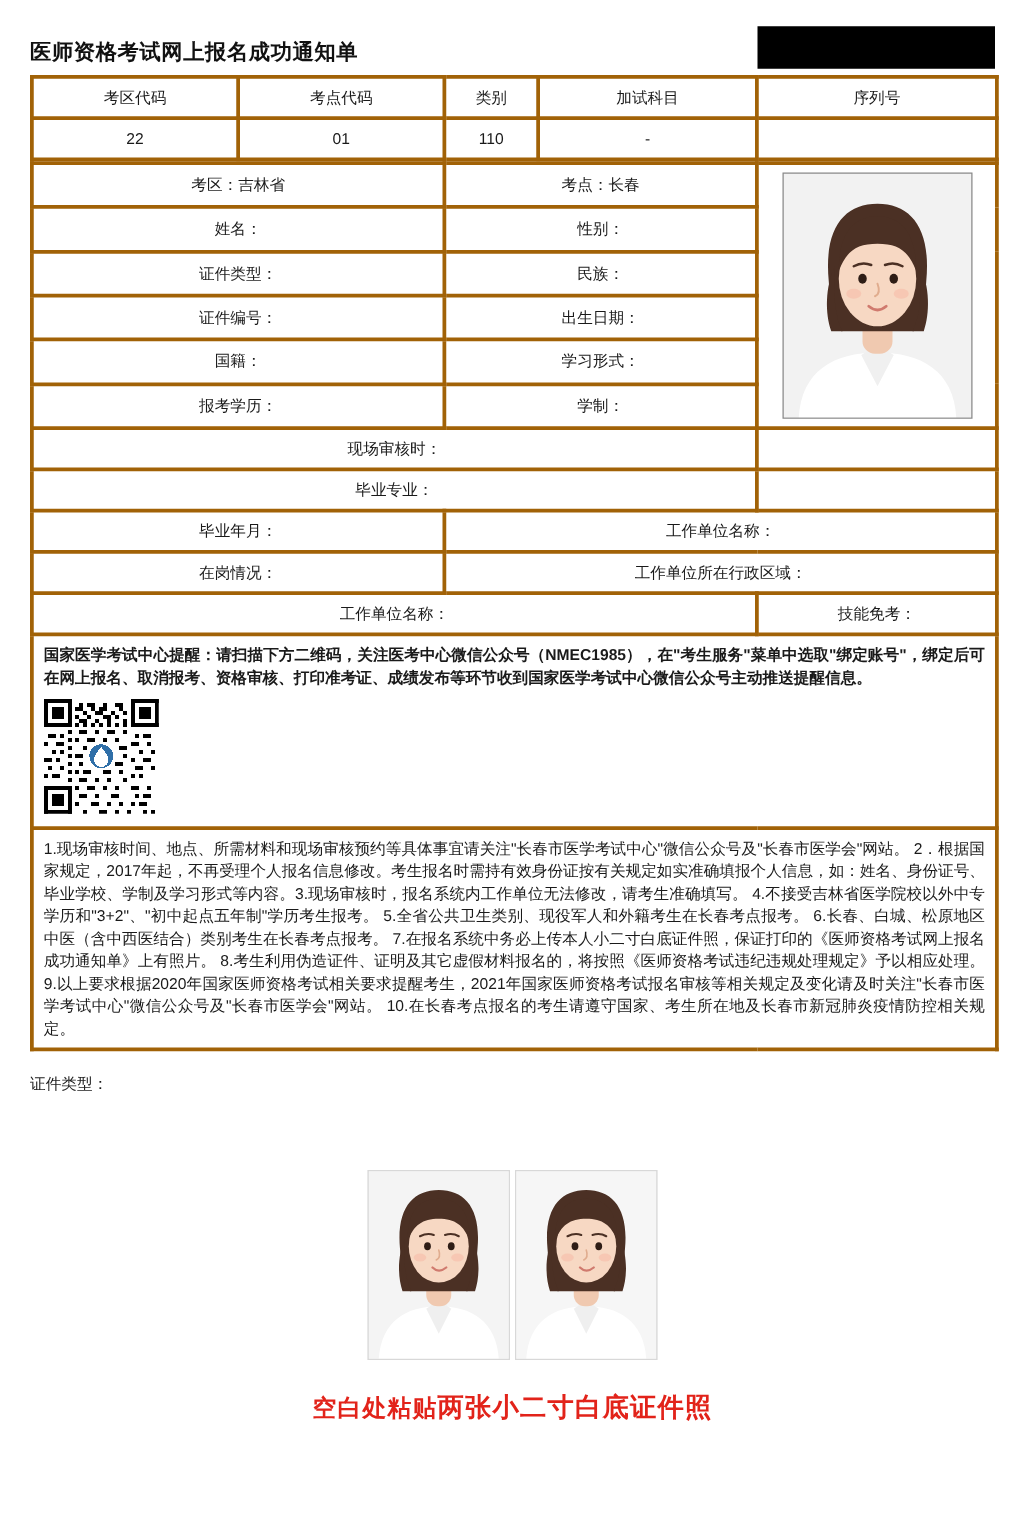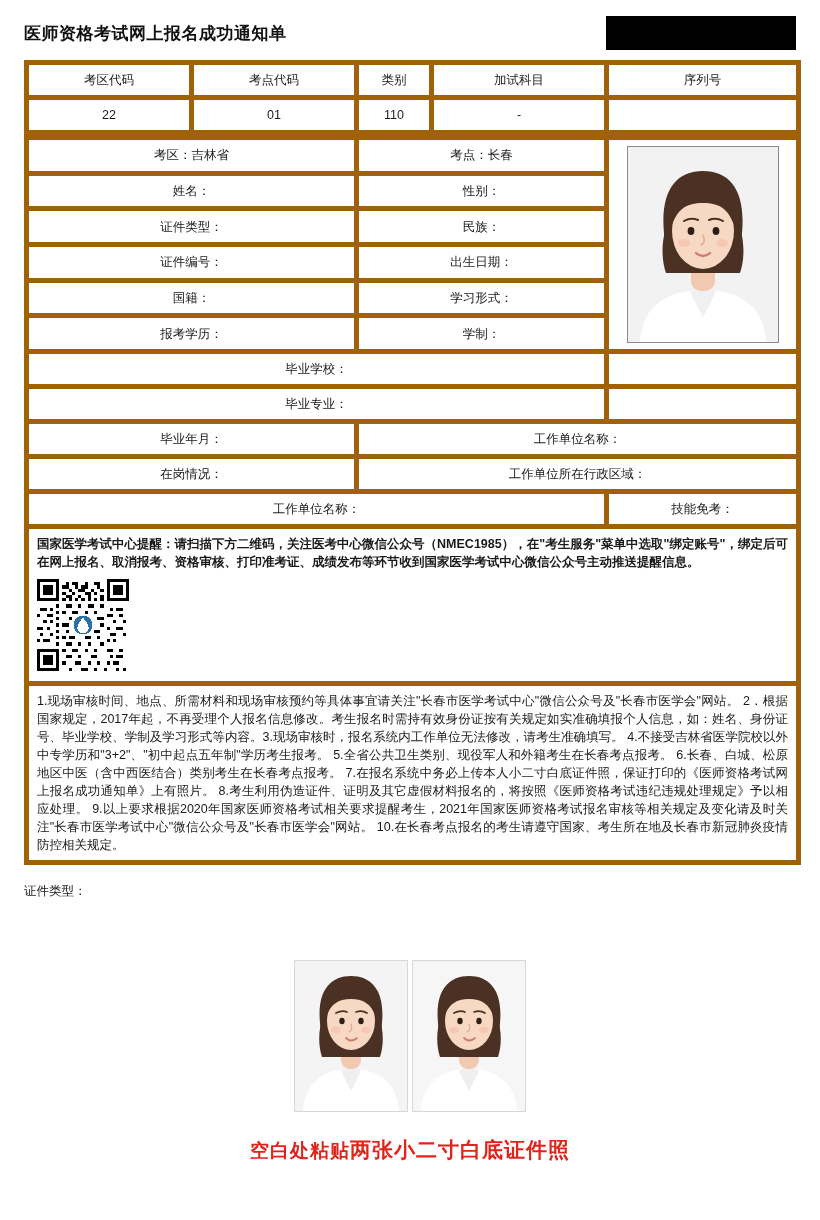--- a/index.html
+++ b/index.html
@@ -18,21 +18,21 @@
     width: 820px;
     height: 1220px;
     box-sizing: border-box;
     padding: 16px 24px 0 24px;
     position: relative;
   }
 
   
   .header-row {
     display: flex;
-    align-items: flex-start;
+    align-items: center;
     justify-content: space-between;
     height: 44px;
   }
   .doc-title {
     font-size: 17px;
     font-weight: bold;
     letter-spacing: 0.5px;
     color: #111;
     padding-top: 6px;
   }
@@ -42,21 +42,21 @@
     background: #000000;
   }
 
   
   table.form {
     border-collapse: collapse;
     width: 772px;
     table-layout: fixed;
   }
   table.form td {
-    border: 5px solid #a16207;
+    border: 3px solid #a16207;
     font-size: 12.5px;
     padding: 6px 8px;
     vertical-align: middle;
     height: 18px;
     line-height: 18px;
   }
   td.center { text-align: center; }
   td.label { text-align: center; }
   .hdr { font-size: 12.5px; }
 
@@ -233,21 +233,21 @@
     <tr>
       <td class="label">国籍：</td>
       <td class="label">学习形式：</td>
     </tr>
     <tr>
       <td class="label">报考学历：</td>
       <td class="label">学制：</td>
     </tr>
 
     <tr>
-      <td class="label" colspan="2">毕业学校：</td>
+      <td class="label" colspan="2">现场审核时：</td>
       <td></td>
     </tr>
     <tr>
       <td class="label" colspan="2">毕业专业：</td>
       <td></td>
     </tr>
 
     <tr>
       <td class="label">毕业年月：</td>
       <td class="label" colspan="2">工作单位名称：</td>

